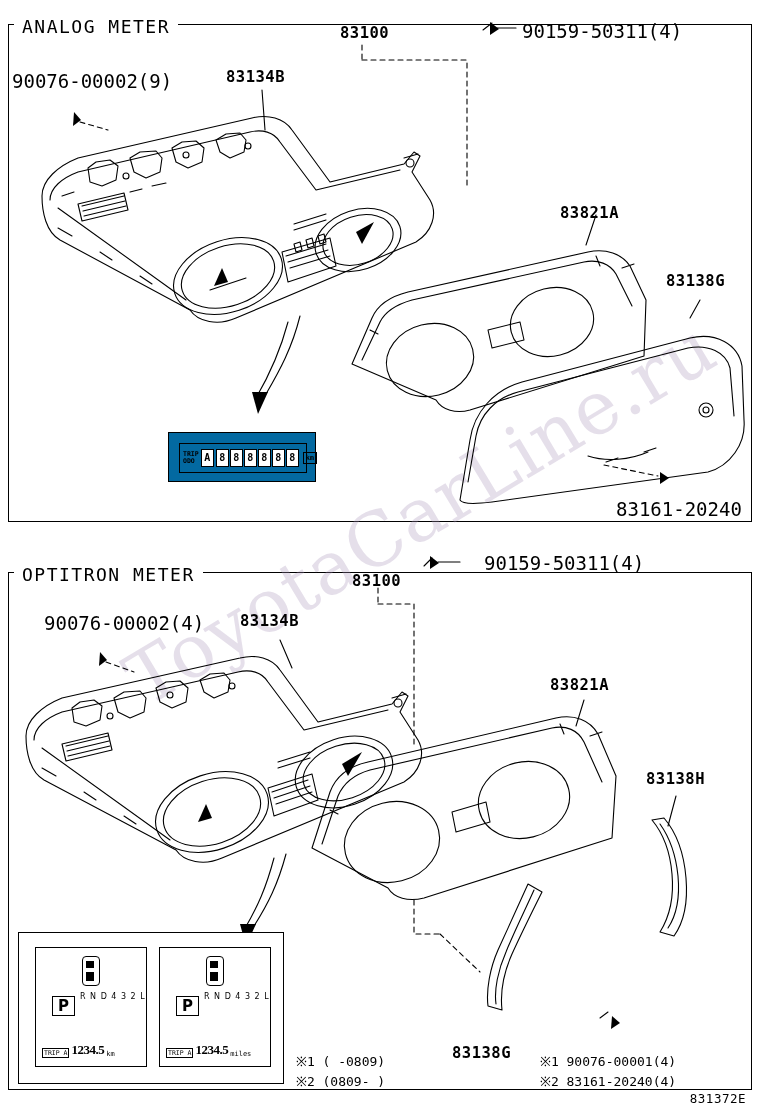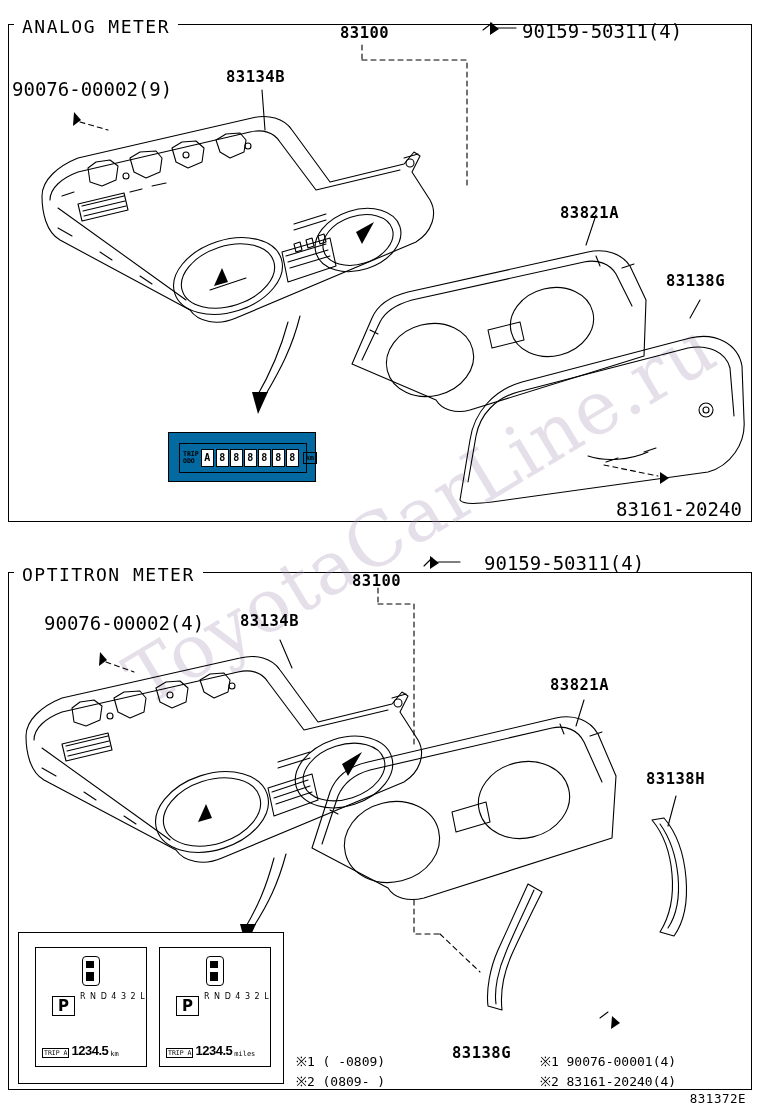--- a/index.html
+++ b/index.html
@@ -220,21 +220,21 @@
     gap: 2px;
   }
   .disp .trip .tlabel {
     border: 1px solid #000;
     font-size: 6.5px;
     padding: 0 1px;
   }
   .disp .trip .tval {
     font-size: 13px;
     font-weight: bold;
-    font-family: Liberation Sans, sans-serif;
+    font-family: Liberation Serif, serif;
     letter-spacing: -0.5px;
   }
   .disp .trip .tunit { font-size: 7px; }
 </style>
 </head>
 <body>
 
 <div class="page">
 
   <div class="panel" id="panel-analog"></div>
@@ -430,21 +430,21 @@
         <i>8</i>
         <i>8</i>
         <i>8</i>
       </div>
       <span class="odo-unit">km</span>
     </div>
   </div>
 
   <div class="lbl bold" style="left:340px; top:24px;">83100</div>
   <div class="lbl" style="left:522px; top:20px;">90159-50311(4)</div>
-  <div class="lbl" style="left:12px;  top:78px;">90076-00002(9)</div>
+  <div class="lbl" style="left:12px;  top:70px;">90076-00002(9)</div>
   <div class="lbl bold" style="left:226px; top:68px;">83134B</div>
   <div class="lbl bold" style="left:560px; top:204px;">83821A</div>
   <div class="lbl bold" style="left:666px; top:272px;">83138G</div>
   <div class="lbl" style="left:616px; top:498px;">83161-20240</div>
 
   <div id="odo-opt">
     <div class="disp" id="disp1">
       <div class="car"></div>
       <div class="pbox">P</div>
       <div class="gear">R N D

